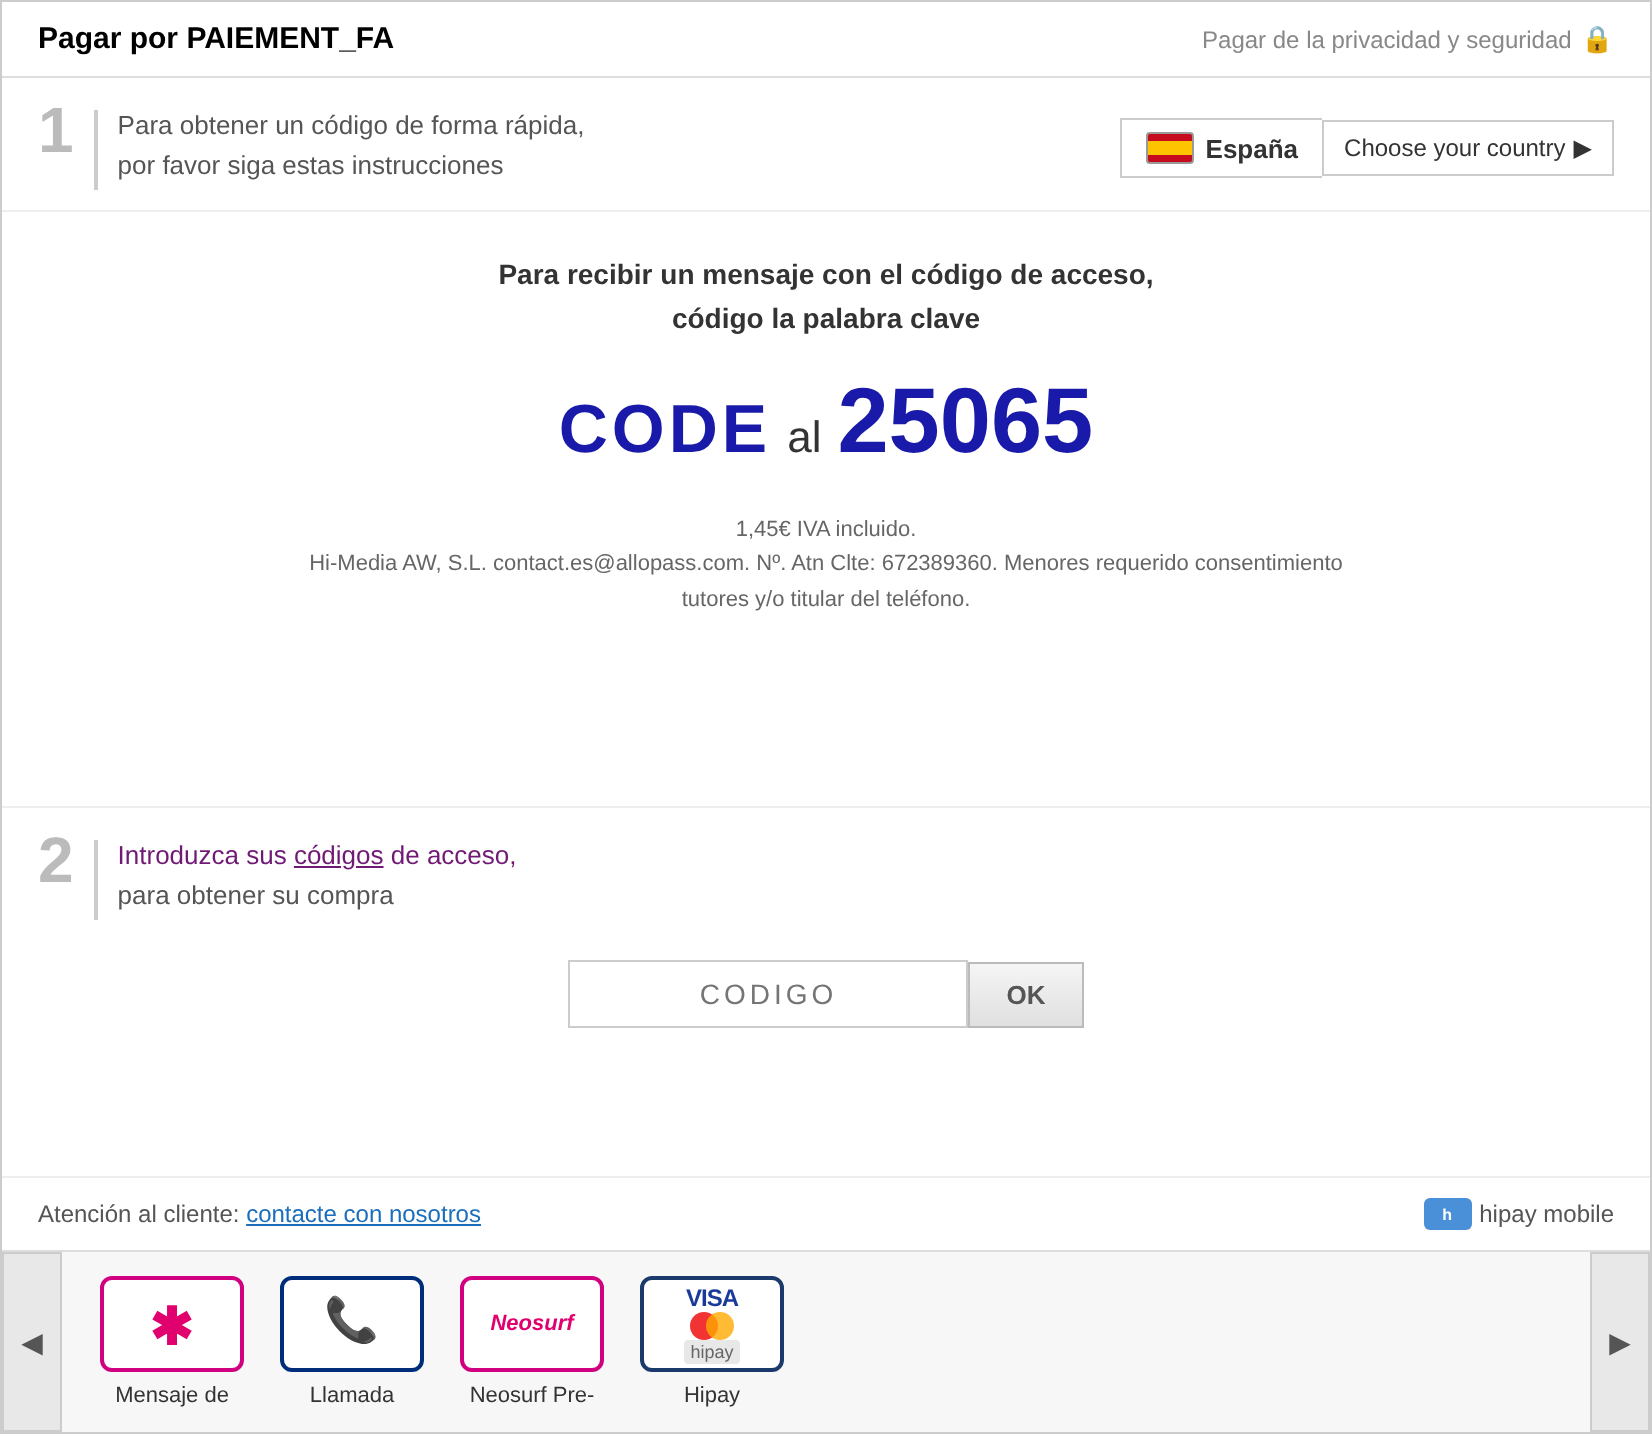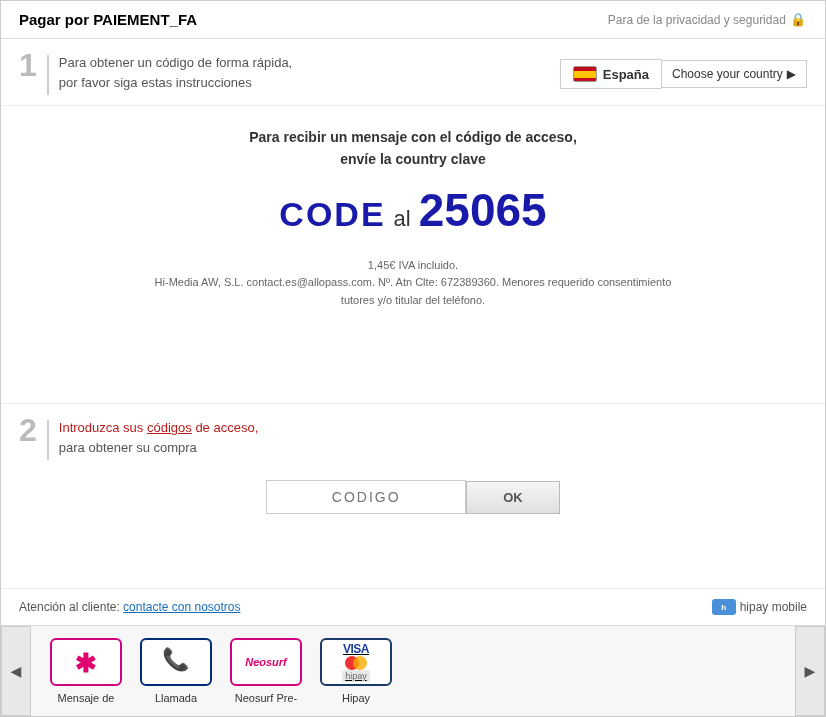--- a/index.html
+++ b/index.html
@@ -166,21 +166,21 @@
       gap: 10px;
       padding: 14px 18px 10px 18px;
       border-top: 1px solid #eee;
     }
     .step2-text {
       font-size: 13px;
       color: #555;
       line-height: 1.5;
     }
     .step2-text .highlight {
-      color: #b91c1c;
+      color: #701a75;
     }
     
     .code-input-row {
       display: flex;
       justify-content: center;
       align-items: center;
       gap: 0;
       padding: 10px 0 20px 0;
     }
     .code-input {
@@ -188,21 +188,21 @@
       padding: 8px 25px;
       border: 1px solid #ccc;
       font-size: 14px;
       color: #bbb;
       outline: none;
       text-align: center;
       letter-spacing: 2px;
       background: #fff;
     }
     .ok-btn {
-      padding: 8px 36px;
+      padding: 8px 18px;
       border: 1px solid #bbb;
       background: linear-gradient(to bottom, #f5f5f5, #e0e0e0);
       font-size: 13px;
       font-weight: bold;
       color: #555;
       cursor: pointer;
       margin-left: 0;
     }
     
     .footer-main {
@@ -288,21 +288,20 @@
       background: #fff;
     }
     .payment-icon-box.blue-border {
       border-color: #002d7a;
     }
     .payment-icon-box.pink-border {
       border-color: #d00080;
     }
     .payment-icon-box.navy-border {
       border-color: #1a3a6b;
-      text-decoration: underline;
     }
     .payment-label {
       font-size: 11px;
       color: #333;
       text-align: center;
     }
     
     .sms-icon {
       font-size: 22px;
       color: #e0006e;
@@ -365,21 +364,21 @@
 </head>
 <body>
 
 <div class="main-container">
 
   <div class="header">
     <div class="header-title">
       <span>Pagar por </span><span>PAIEMENT_FA</span>
     </div>
     <div class="header-security">
-      <span>Para de la privacidad y seguridad</span>
+      <span>Pagar de la privacidad y seguridad</span>
       <span class="lock-icon">🔒</span>
     </div>
   </div>
 
   <div class="step1-row">
     <div class="step-left">
       <div class="step-number">1</div>
       <div class="step-divider"></div>
       <div class="step-text">
         <div>Para obtener un código de forma rápida,</div>
@@ -394,21 +393,21 @@
       <button class="choose-country-btn">
         <span>Choose your country</span>
         <span>▶</span>
       </button>
     </div>
   </div>
 
   <div class="main-content">
     <div class="instruction-text">
       <div>Para recibir un mensaje con el código de acceso,</div>
-      <div>envíe la country clave</div>
+      <div>código la palabra clave</div>
     </div>
     <div class="code-line">
       <span class="code-word">CODE</span>
       <span class="code-al">al</span>
       <span class="code-number">25065</span>
     </div>
     <div class="legal-text">
       <div>1,45€ IVA incluido.</div>
       <div>Hi-Media AW, S.L. contact.es@allopass.com. Nº. Atn Clte: 672389360. Menores requerido consentimiento</div>
       <div>tutores y/o titular del teléfono.</div>

